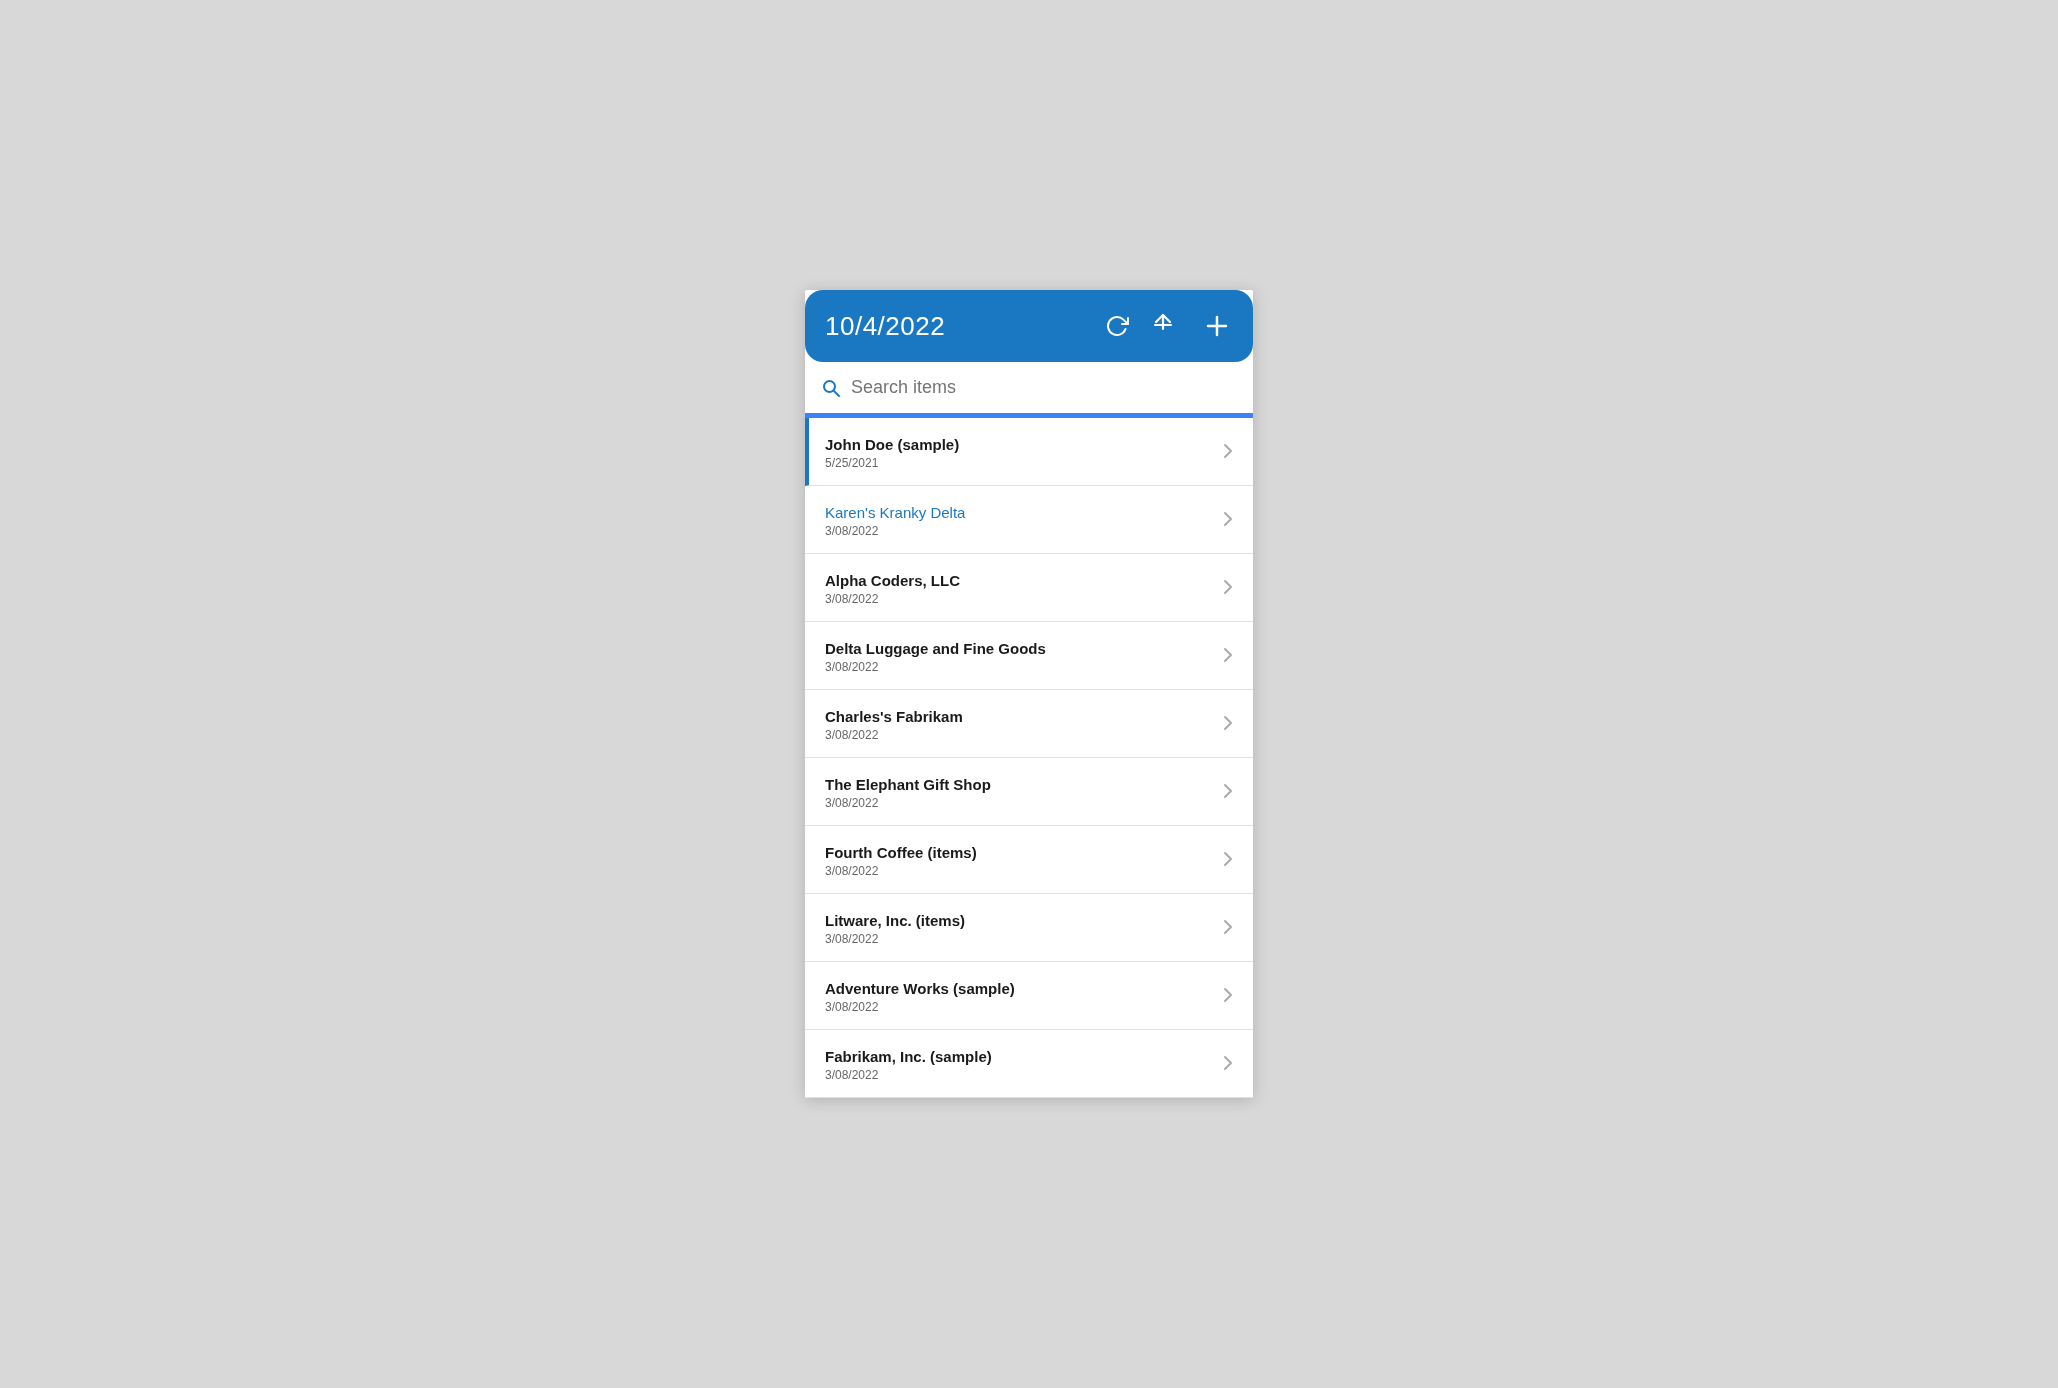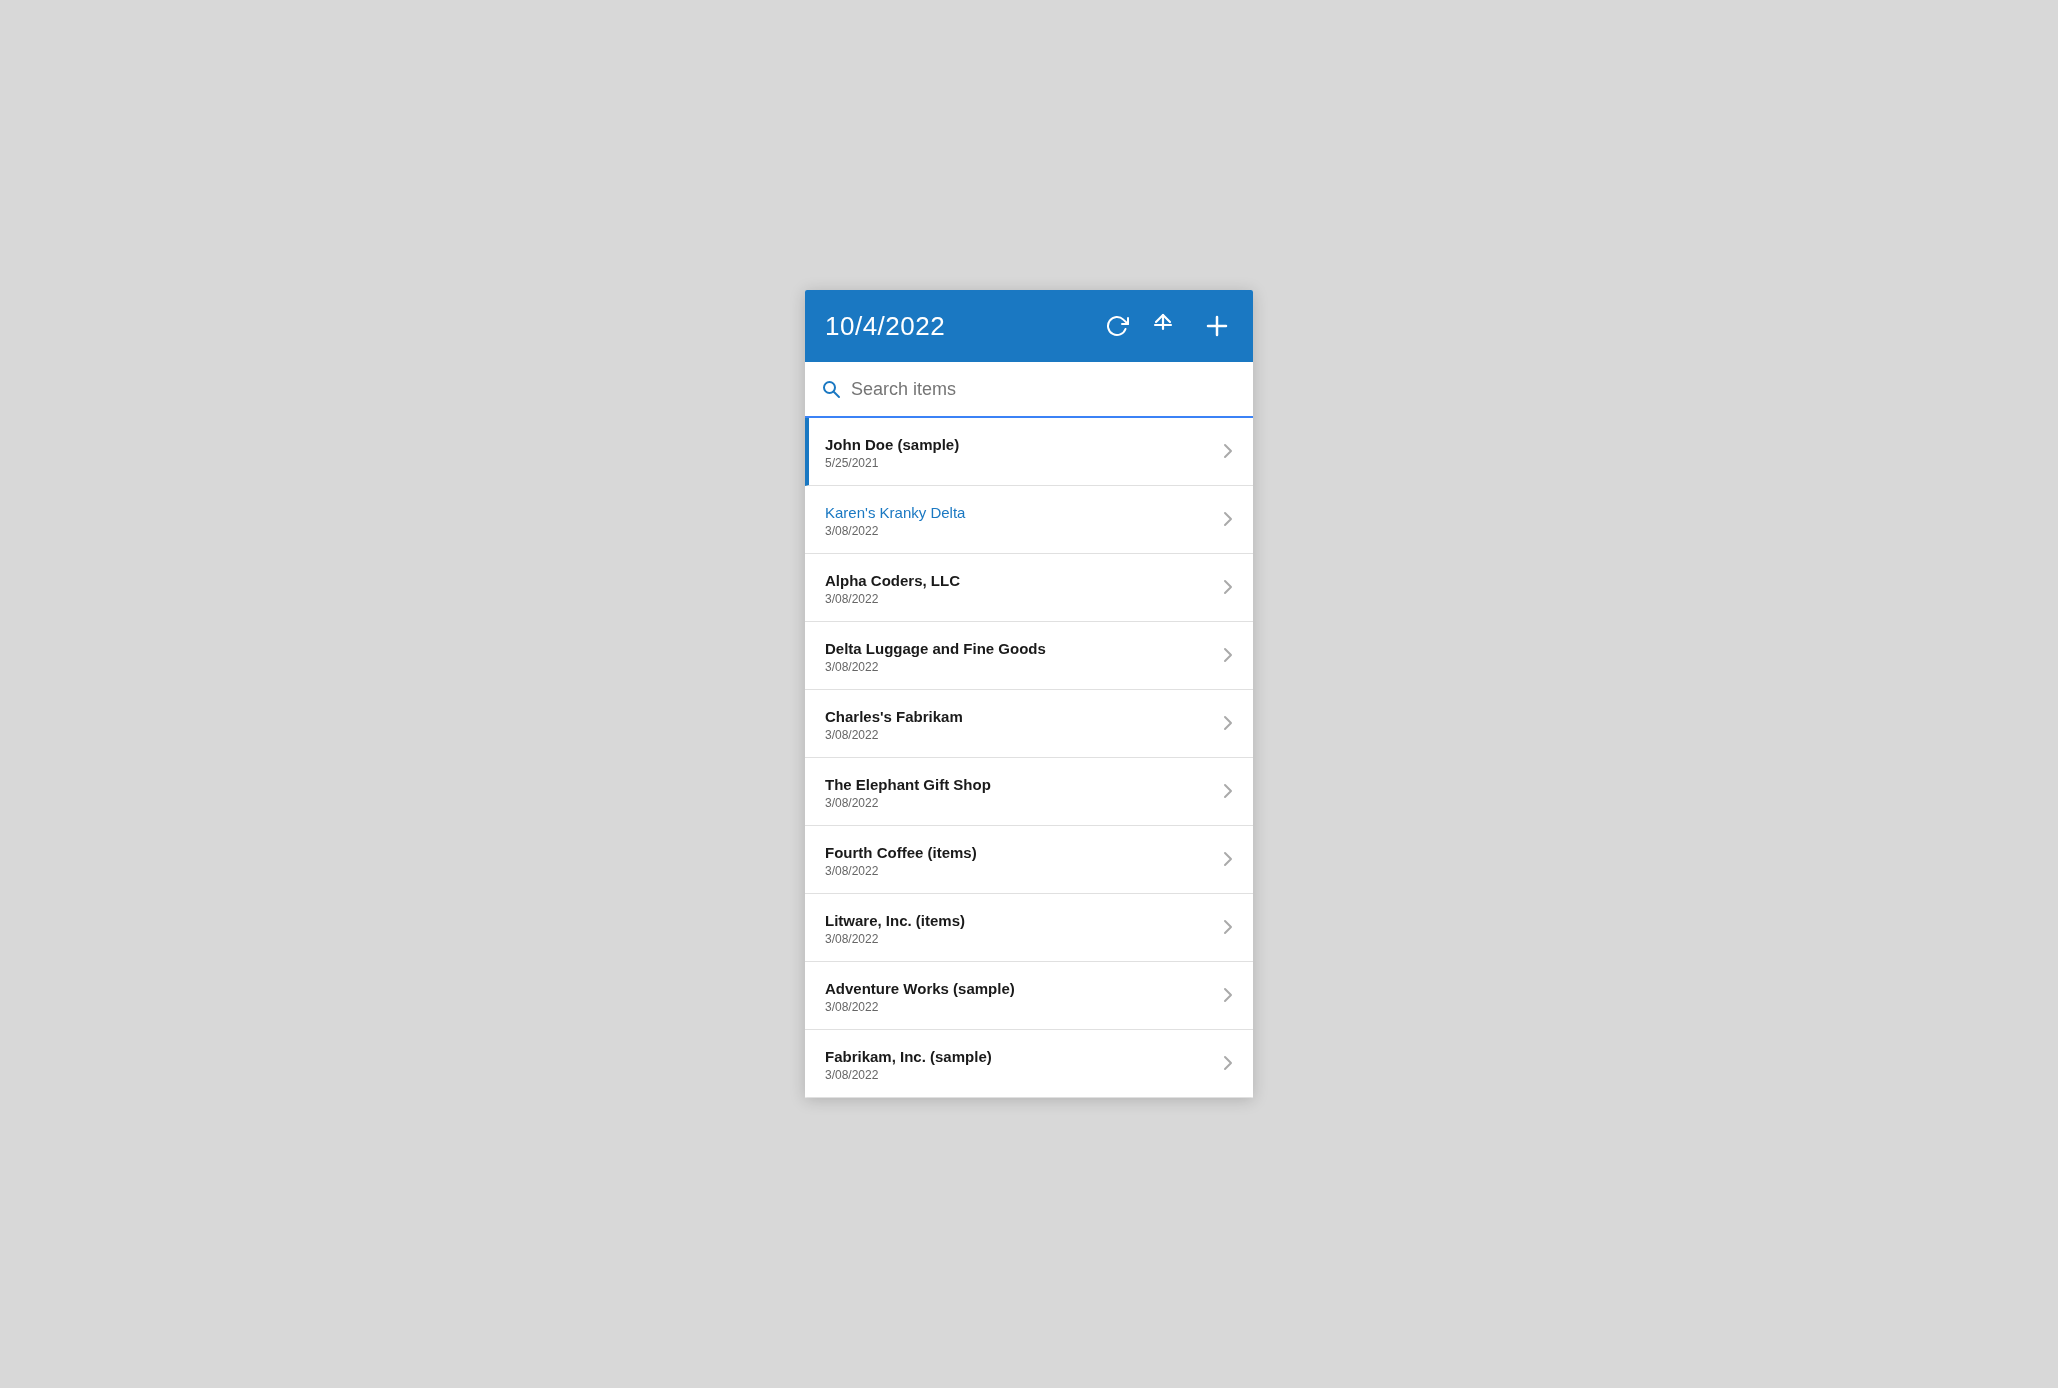--- a/index.html
+++ b/index.html
@@ -30,20 +30,21 @@
 
     
     .header {
       background-color: #1a78c2;
       display: flex;
       align-items: center;
       justify-content: space-between;
       padding: 4px 20px;
       height: 72px;
       flex-shrink: 0;
+      border-radius: 18px;
     }
 
     .header-title {
       color: #ffffff;
       font-size: 26px;
       font-weight: 400;
       letter-spacing: 0.5px;
     }
 
     .header-actions {
@@ -60,21 +61,21 @@
       align-items: center;
       justify-content: center;
       width: 32px;
       height: 32px;
     }
 
     
     .search-bar {
       display: flex;
       align-items: center;
-      border-bottom: 2px solid #3b82f6;
+      border-bottom: 5px solid #3b82f6;
       padding: 0 16px;
       height: 56px;
       background: #ffffff;
       flex-shrink: 0;
     }
 
     .search-icon-wrap {
       color: #1a78c2;
       font-size: 20px;
       margin-right: 10px;

